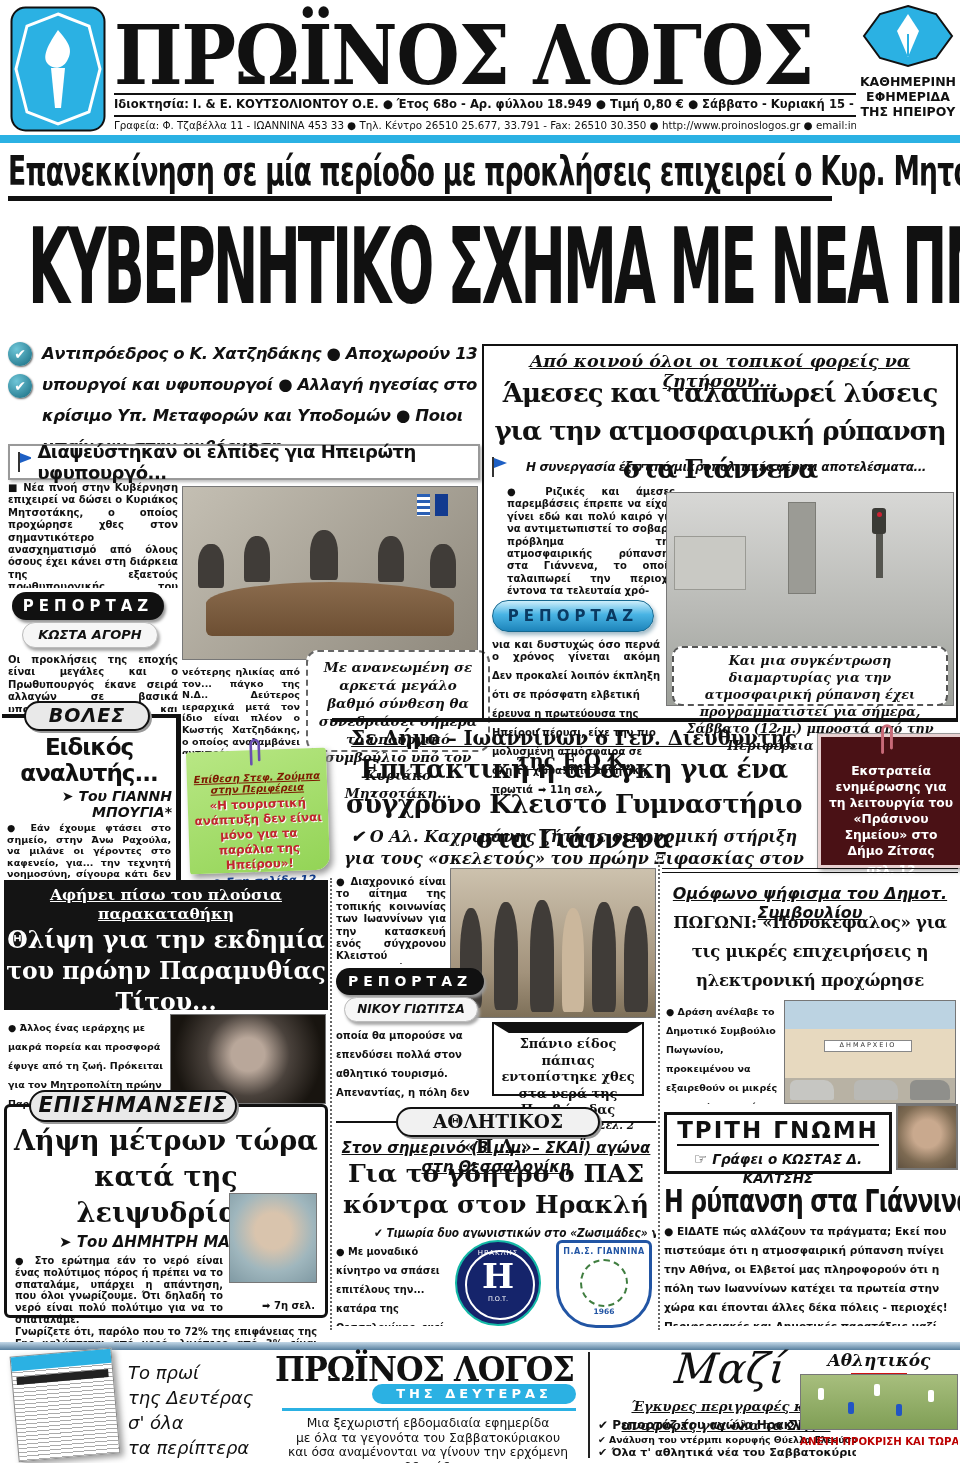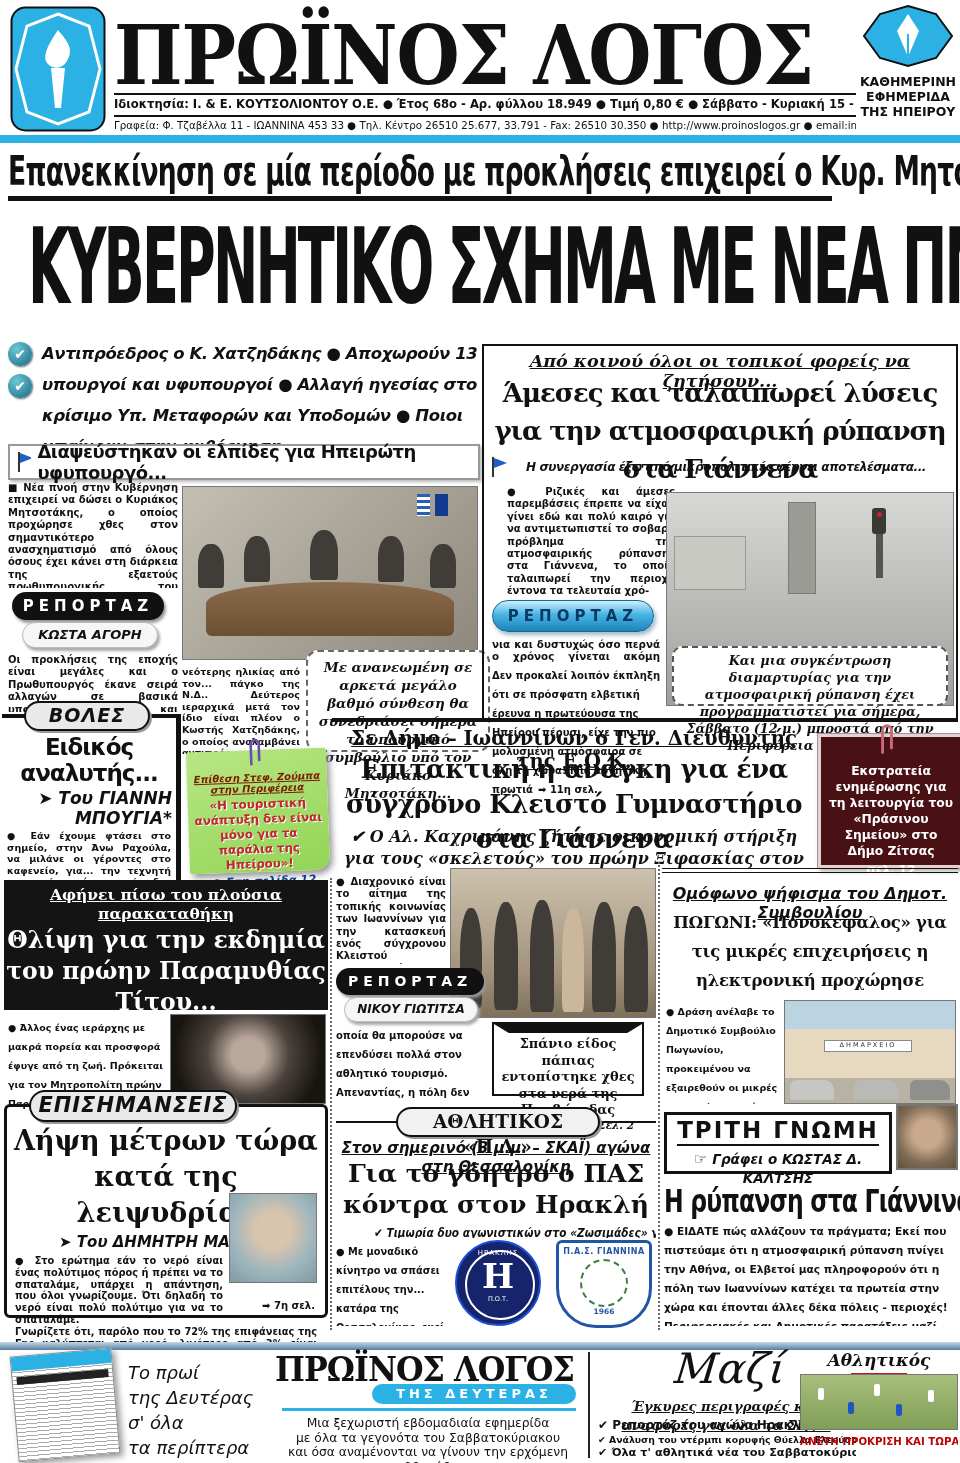--- a/index.html
+++ b/index.html
@@ -140,21 +140,21 @@
       <span class="abs" style="left:210px;top:16px;width:7px;height:70px;background:#55554f;"></span>
       <span class="abs" style="left:206px;top:16px;width:14px;height:26px;background:#3a3a35;border-radius:3px;"></span>
       <span class="abs" style="left:211px;top:20px;width:5px;height:5px;border-radius:50%;background:#c23;"></span>
     </div>
     <div class="abs ser bold ital ctr" style="left:188px;top:300px;width:276px;height:60px;background:#fff;border:2px dashed #555;border-radius:10px;font-size:12.8px;line-height:17px;padding:4px 5px;box-sizing:border-box;">Και μια συγκέντρωση διαμαρτυρίας για την ατμοσφαιρική ρύπανση έχει προγραμματιστεί για σήμερα, Σάββατο (12 μ.) μπροστά από την Περιφέρεια Ηπείρου...</div>
   </div>
 
   <div class="abs" style="left:2px;top:714px;width:174px;height:164px;border-top:4px solid #111;border-right:5px solid #111;">
     <div class="abs oval ital" style="left:22px;top:-17px;width:122px;height:26px;font-size:19px;line-height:24px;letter-spacing:1px;">ΒΟΛΕΣ</div>
     <div class="ctr bold" style="margin-top:16px;font-size:23px;letter-spacing:-1px;">Ειδικός αναλυτής...</div>
-    <div class="rt bold ital" style="font-size:17px;margin:2px 4px;">➤ Του ΓΙΑΝΝΗ ΜΠΟΥΓΙΑ*</div>
+    <div class="rt bold ital" style="font-size:14px;margin:2px 4px;">➤ Του ΓΙΑΝΝΗ ΜΠΟΥΓΙΑ*</div>
     <div class="body" style="margin:2px 5px;height:74px;font-size:9.5px;line-height:11.6px;">● Εάν έχουμε φτάσει στο σημείο, στην Άνω Ραχούλα, να μιλάνε οι γέροντες στο καφενείο, για... την τεχνητή νοημοσύνη, σίγουρα κάτι δεν πάει καλά! (ή είμαστε λαός πολύ προχωρημένος...)</div>
     <div class="jump rt" style="margin-right:6px;">➡ 4η σελ.</div>
   </div>
 
   <div class="abs rule" style="left:332px;top:718px;width:626px;height:4px;"></div>
 
   <div class="abs ctr" style="left:336px;top:727px;width:476px;">
     <span class="ser bold ul" style="font-size:19.5px;">Σε Δήμο – Ιωαννίνων ο Γεν. Διευθυντής της Ε.Ο.Κ.</span>
   </div>
   <div class="abs ctr ser bold" style="left:336px;top:752px;width:476px;height:72px;font-size:25.5px;line-height:35px;letter-spacing:-0.5px;">Επιτακτική η ανάγκη για ένα σύγχρονο Κλειστό Γυμναστήριο στα Γιάννενα</div>
@@ -251,21 +251,21 @@
   <div class="abs ctr ser bold" style="left:336px;top:1158px;width:320px;height:62px;font-size:25px;line-height:31px;">Για το γόητρο ο ΠΑΣ κόντρα στον Ηρακλή</div>
   <div class="abs ctr" style="left:336px;top:1222px;width:320px;overflow:hidden;height:16px;">
     <span class="bold ital" style="display:inline-block;font-size:12px;white-space:nowrap;transform:scaleX(0.88);transform-origin:center;">✔ Τιμωρία δυο αγωνιστικών στο «Ζωσιμάδες» για τα «επεισόδια» στον αγώνα με την Λάρισα!</span>
   </div>
   <div class="abs" style="left:336px;top:1240px;width:110px;height:86px;overflow:hidden;">
     <span class="body" style="display:inline;font-size:9.8px;line-height:11.8px;">● Με μοναδικό κίνητρο να σπάσει επιτέλους την... κατάρα της Θεσσαλονίκης, εκεί όπου μετρά τη φετινή σεζόν 4 ήττες και μόλις μία ισοπαλία, θα παραταχθεί σήμερα το μεσημέρι (15:00 / ΣΚΑΪ) ο ΠΑΣ</span>
     
   </div>
 
   <div class="abs" style="left:452px;top:1240px;width:92px;height:82px;">
-    <div style="width:82px;height:82px;margin:0 auto;border-radius:50%;background:#15246b;border:2px solid #1d4ed8;position:relative;color:#fff;text-align:center;">
+    <div style="width:82px;height:82px;margin:0 auto;border-radius:50%;background:#15246b;border:2px solid #14b8a6;position:relative;color:#fff;text-align:center;">
       <div style="font-size:7px;letter-spacing:1px;padding-top:7px;">ΗΡΑΚΛΗΣ</div>
       <div class="ser bold" style="font-size:34px;line-height:38px;">Η</div>
       <div style="font-size:6.5px;">Π.Ο.Τ.</div>
       <div class="abs" style="left:8px;top:8px;width:66px;height:66px;border:2px solid #fff;border-radius:50%;"></div>
     </div>
   </div>
   <div class="abs" style="left:556px;top:1240px;width:90px;height:82px;background:#fff;border:3px solid #2255a4;border-radius:6px 6px 40px 40px;text-align:center;color:#2255a4;">
     <div class="bold" style="font-size:8px;padding-top:4px;letter-spacing:0.5px;">Π.Α.Σ. ΓΙΑΝΝΙΝΑ</div>
     <div style="width:44px;height:44px;margin:3px auto 0;border:2px dashed #3f7d3f;border-radius:50%;"></div>
     <div class="bold" style="font-size:7.5px;">1966</div>

